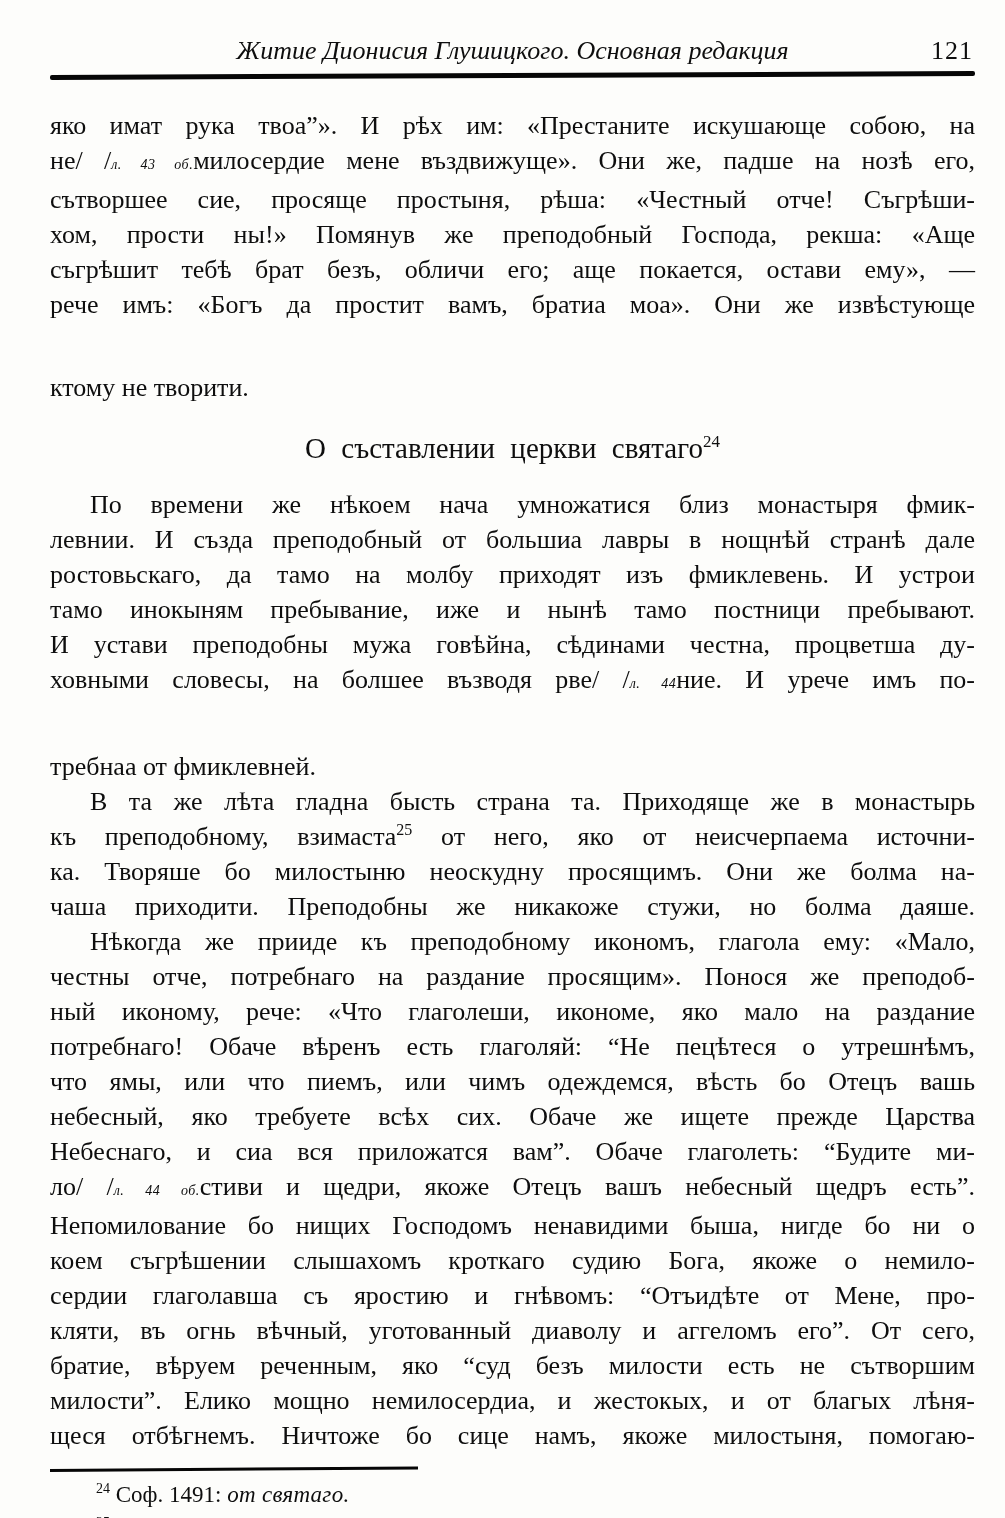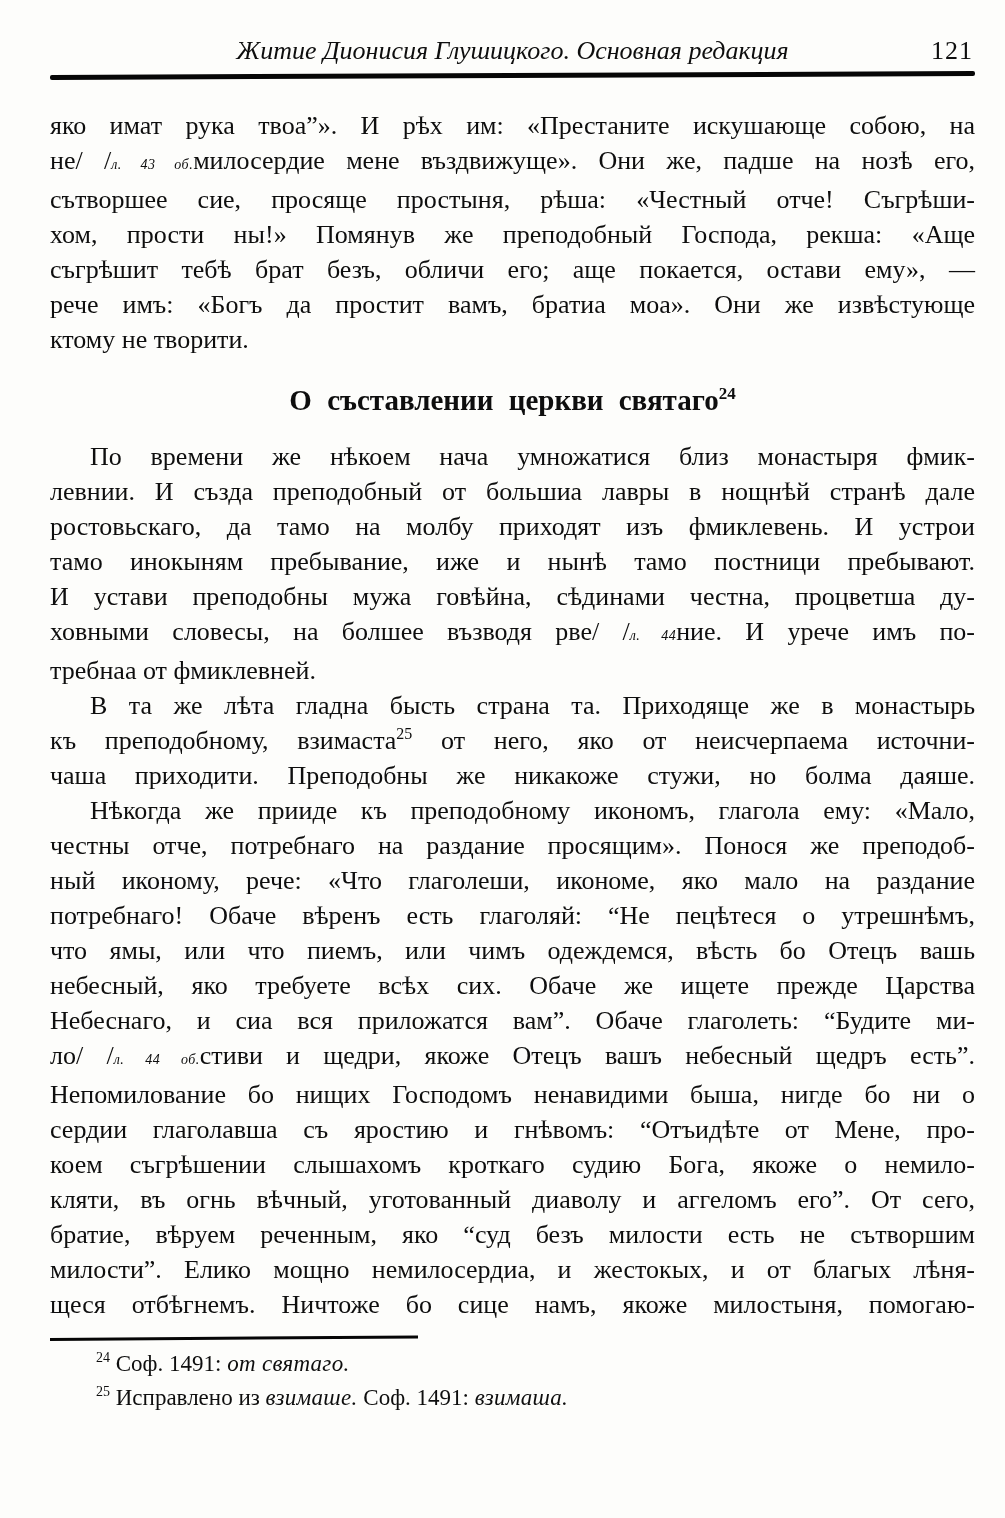--- a/index.html
+++ b/index.html
@@ -44,40 +44,40 @@
     font-size: 26px;
     line-height: 35px;
   }
   .para { margin: 0; }
   .line {
     text-align: justify;
     text-align-last: justify;
     text-justify: inter-word;
     white-space: normal;
   }
-  .line.no-j { text-align-last: left; }
+  .line.no-j { text-align-last: left; margin-top: 48px; }
   .line.indent { text-indent: 40px; }
 
   .folio {
     font-style: italic;
     font-size: 14px;
     letter-spacing: 0.5px;
     white-space: nowrap;
   }
   sup.fnref {
     font-size: 16px;
     line-height: 0;
     vertical-align: super;
     letter-spacing: 0;
   }
 
   .section-heading {
     text-align: right;
     text-align-last: center;
-    font-weight: bold;
+    font-weight: normal;
     font-size: 29px;
     line-height: 34px;
     word-spacing: 8px;
     margin: 26px 0 22px 0;
   }
   .section-heading sup.fnref { font-size: 17px; }
 
   
   .footnotes { margin-top: 16px; }
   .fn-rule {
@@ -124,34 +124,35 @@
         <div class="line">левнии. И създа преподобный от большиа лавры в нощнѣй странѣ дале</div>
         <div class="line">ростовьскаго, да тамо на молбу приходят изъ фмиклевень. И устрои</div>
         <div class="line">тамо инокыням пребывание, иже и нынѣ тамо постници пребывают.</div>
         <div class="line">И устави преподобны мужа говѣйна, сѣдинами честна, процветша ду-</div>
         <div class="line">ховными словесы, на болшее възводя рве/ /<span class="folio">л. 44</span>ние. И урече имъ по-</div>
         <div class="line no-j">требнаа от фмиклевней.</div>
       </div>
       <div class="para">
         <div class="line indent">В та же лѣта гладна бысть страна та. Приходяще же в монастырь</div>
         <div class="line">къ преподобному, взимаста<sup class="fnref">25</sup> от него, яко от неисчерпаема источни-</div>
+        <div class="line">ка. Творяше бо милостыню неоскудну просящимъ. Они же болма на-</div>
         <div class="line">чаша приходити. Преподобны же никакоже стужи, но болма даяше.</div>
       </div>
       <div class="para">
         <div class="line indent">Нѣкогда же прииде къ преподобному икономъ, глагола ему: «Мало,</div>
         <div class="line">честны отче, потребнаго на раздание просящим». Понося же преподоб-</div>
         <div class="line">ный иконому, рече: «Что глаголеши, икономе, яко мало на раздание</div>
         <div class="line">потребнаго! Обаче вѣренъ есть глаголяй: “Не пецѣтеся о утрешнѣмъ,</div>
         <div class="line">что ямы, или что пиемъ, или чимъ одеждемся, вѣсть бо Отецъ вашь</div>
         <div class="line">небесный, яко требуете всѣх сих. Обаче же ищете прежде Царства</div>
         <div class="line">Небеснаго, и сиа вся приложатся вам”. Обаче глаголеть: “Будите ми-</div>
         <div class="line">ло/ /<span class="folio">л. 44 об.</span>стиви и щедри, якоже Отецъ вашъ небесный щедръ есть”.</div>
         <div class="line">Непомилование бо нищих Господомъ ненавидими быша, нигде бо ни о</div>
+        <div class="line">коем съгрѣшении слышахомъ кроткаго судию Бога, якоже о немило-</div>
         <div class="line">сердии глаголавша съ яростию и гнѣвомъ: “Отъидѣте от Мене, про-</div>
-        <div class="line">коем съгрѣшении слышахомъ кроткаго судию Бога, якоже о немило-</div>
         <div class="line">кляти, въ огнь вѣчный, уготованный диаволу и аггеломъ его”. От сего,</div>
         <div class="line">братие, вѣруем реченным, яко “суд безъ милости есть не сътворшим</div>
         <div class="line">милости”. Елико мощно немилосердиа, и жестокых, и от благых лѣня-</div>
         <div class="line">щеся отбѣгнемъ. Ничтоже бо сице намъ, якоже милостыня, помогаю-</div>
       </div>
     </div>
 
   <div class="footnotes">
     <div class="fn-rule"></div>
     <div>

